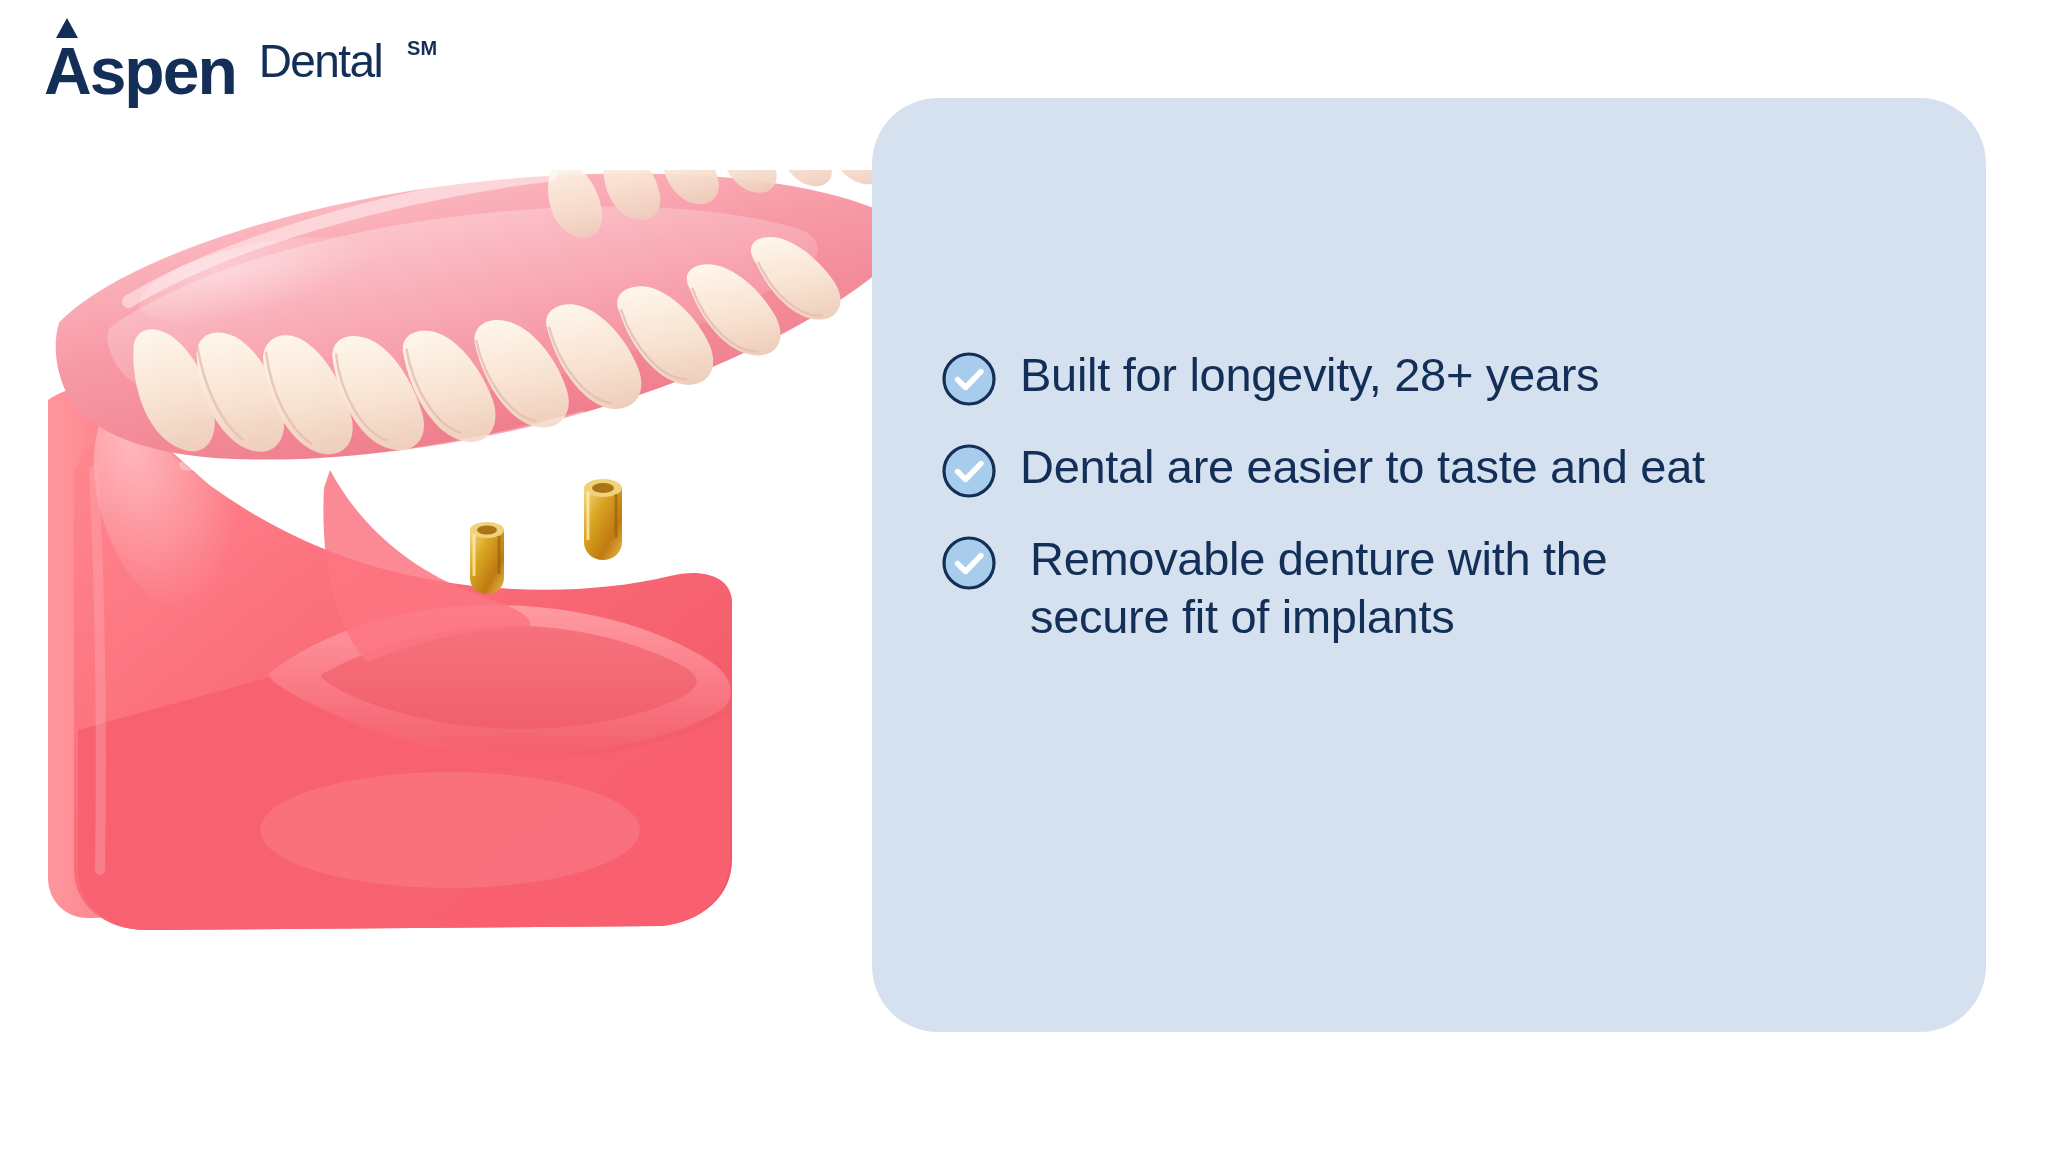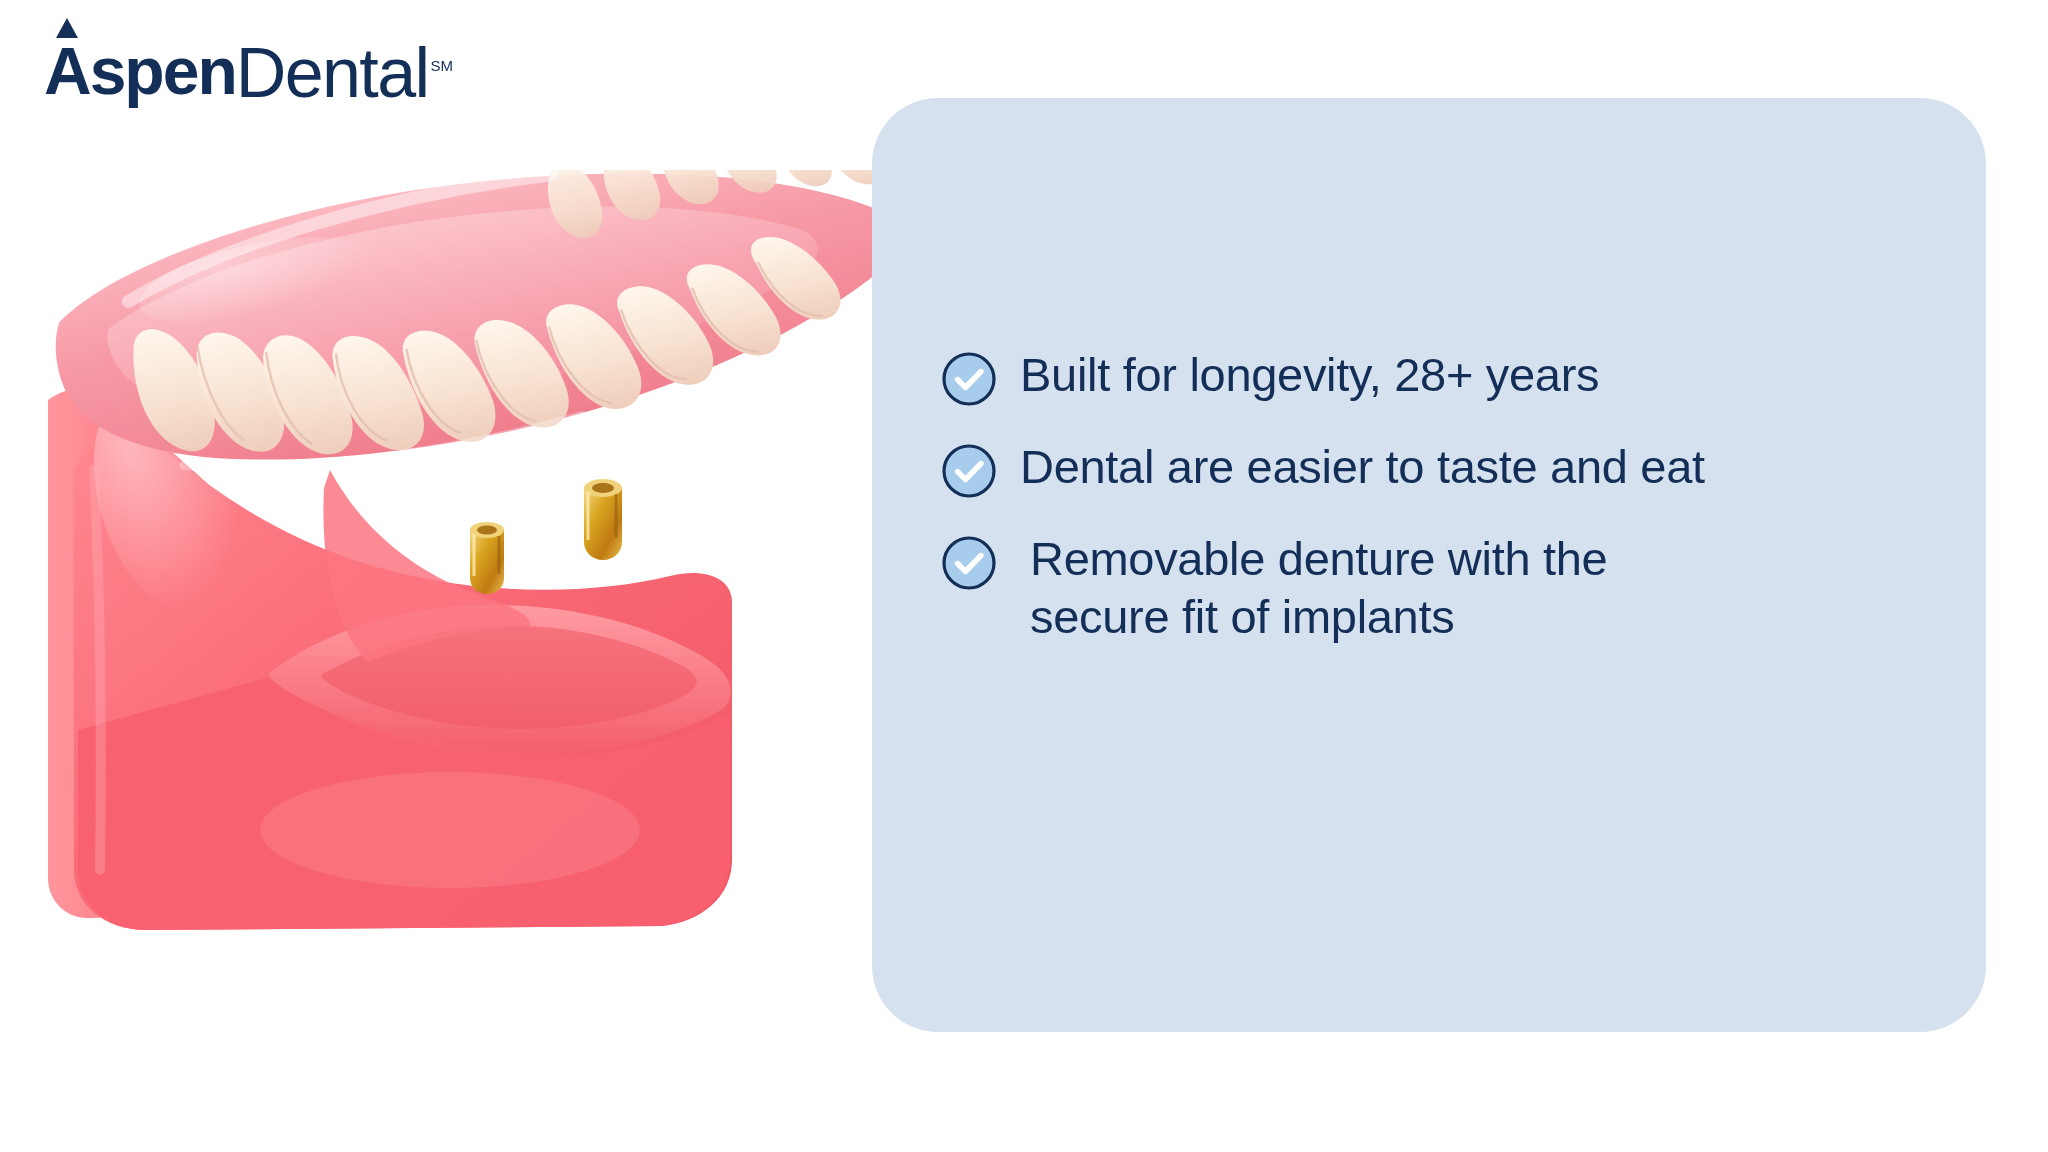--- a/index.html
+++ b/index.html
@@ -21,20 +21,21 @@
   
   .logo {
     position: absolute;
     left: 44px;
     top: 38px;
     display: flex;
     align-items: flex-start;
     line-height: 1;
     color: #132F57;
     white-space: nowrap;
+    gap: 23px;
   }
   .logo-mark {
     position: relative;
     display: inline-block;
     font-size: 66px;
     font-weight: 700;
     letter-spacing: -1px;
   }
   .logo-accent {
     position: absolute;
@@ -45,28 +46,28 @@
     border-left: 11px solid transparent;
     border-right: 11px solid transparent;
     border-bottom: 20px solid #132F57;
   }
   .logo-bold {
     font-size: 66px;
     font-weight: 700;
     letter-spacing: -2.0px;
   }
   .logo-light {
-    font-size: 70px;
+    font-size: 46px;
     font-weight: 400;
     letter-spacing: -1.6px;
   }
   .logo-sm {
-    font-size: 15px;
-    font-weight: 400;
-    margin-top: 20px;
+    font-size: 20px;
+    font-weight: 700;
+    margin-top: 0;
     margin-left: 2px;
     letter-spacing: 0;
   }
 
   
   .panel {
     position: absolute;
     left: 872px;
     top: 98px;
     width: 1114px;

